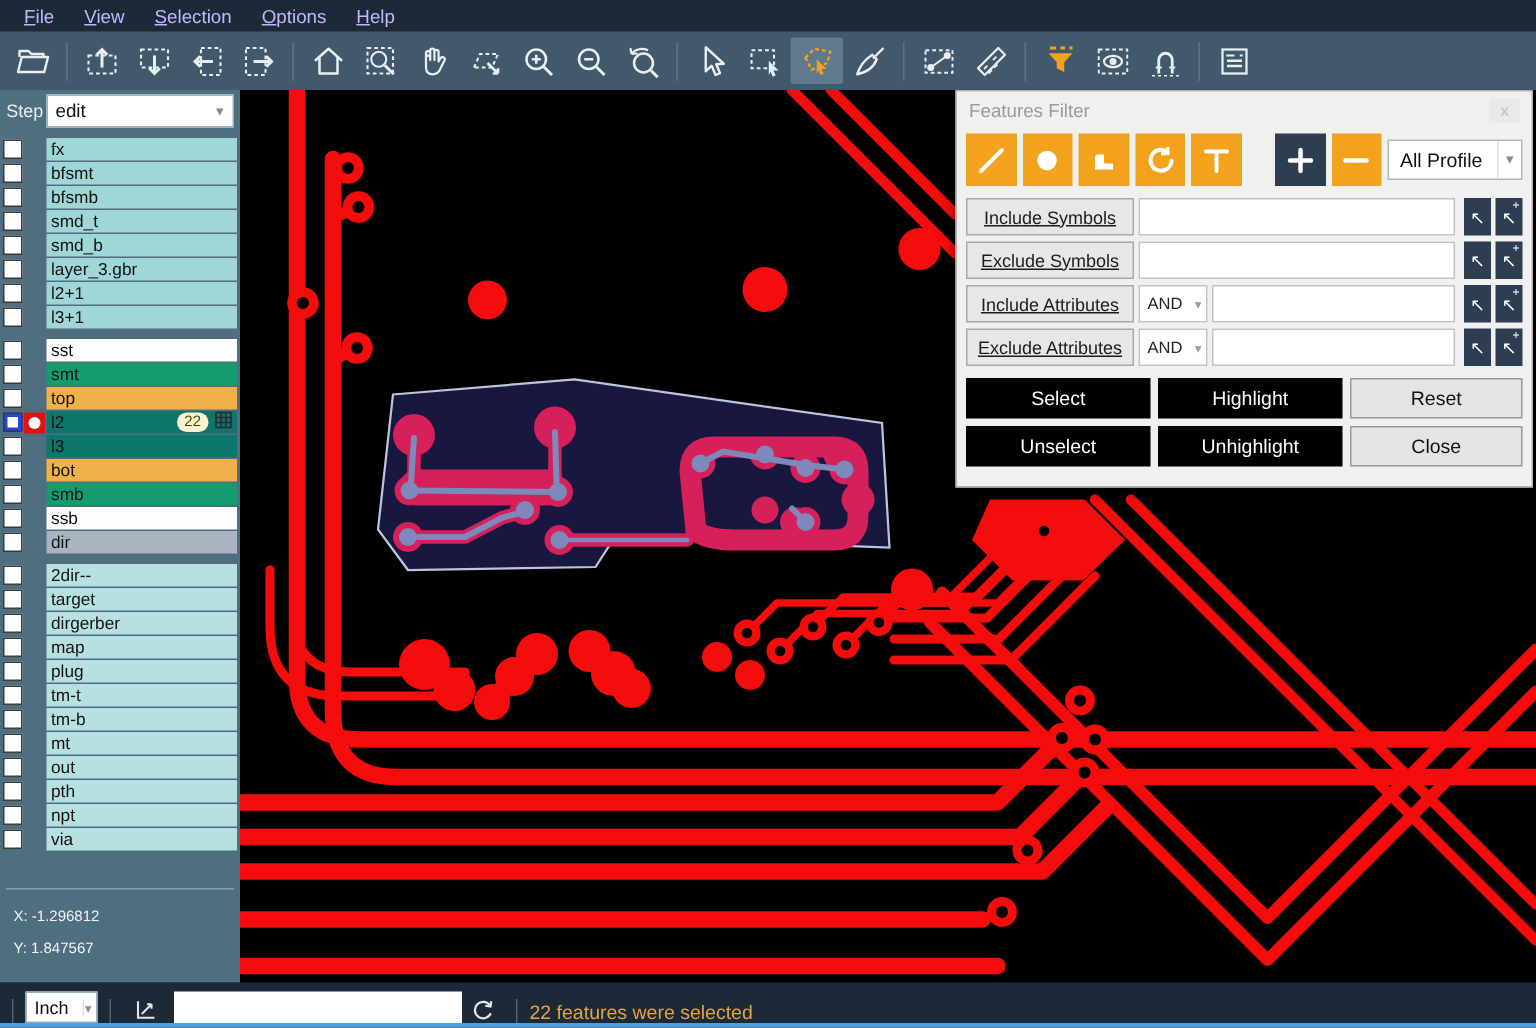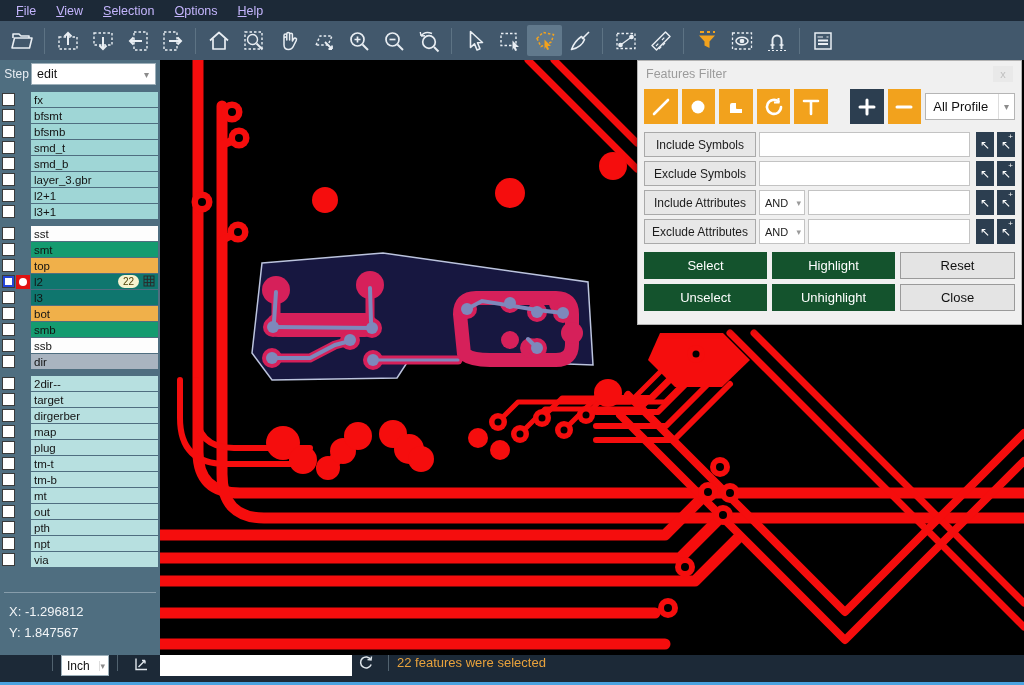--- a/index.html
+++ b/index.html
@@ -40,49 +40,49 @@
   .lab { flex:1; height:15px; display:flex; align-items:center; padding:0 3px; font-size:11.5px; color:#131313; margin-right:2px; }
   .c-teal  { background:#9fd6d6; }
   .c-teal2 { background:#b7e0e0; }
   .c-white { background:#fdfdfd; }
   .c-green { background:#149b70; }
   .c-orange{ background:#f0b04a; }
   .c-gold  { background:#0f766e; }
   .c-gray  { background:#a9b4c0; }
   .badge { margin-left:auto; background:#f7f3cf; color:#4c3f06; font-size:10px; line-height:13px; padding:0 5px; border-radius:7px; }
   .gridico { margin-left:4px; flex-shrink:0; }
-  .coords { border-top:1px solid #879dab; margin:0 4px; padding:8px 5px 12px; color:#f2f5f7; font-size:13px; line-height:21px; }
+  .coords { border-top:1px solid #879dab; margin:0 4px; padding:8px 5px 12px; color:#f2f5f7; font-size:10px; line-height:21px; }
 
   
   .canvas { position:relative; width:864px; height:595px; background:#000; overflow:hidden; }
   .canvas svg.art { position:absolute; left:0; top:0; }
 
   
   .dialog { position:absolute; left:477px; top:0; width:385px; height:265px; background:#f0f0f0; border:1px solid #b3b3b3; box-shadow:0 2px 8px rgba(0,0,0,.5); font-size:12.5px; }
   .dlg-title { height:26px; display:flex; align-items:center; padding:0 8px; color:#9b9b9b; }
   .dlg-close { margin-left:auto; width:20px; height:16px; display:flex; align-items:center; justify-content:center; color:#c0c0c0; background:#e9e9e9; font-size:11px; }
   .dlg-icons { display:flex; align-items:center; padding:2px 6px 6px; }
   .ibtn { width:35px; height:35px; background:#f2a21d; margin-right:4px; display:flex; align-items:center; justify-content:center; color:#fff; }
   .ibtn.navy { background:#2c3e50; margin-left:18px; }
   .profile-sel { margin-left:auto; width:93px; height:27px; background:#fff; border:1px solid #b5b5b5; display:flex; align-items:center; padding-left:7px; font-size:13px; color:#111; }
   .profile-sel .chev { margin-left:auto; color:#8b8b8b; font-size:10px; padding:0 5px; border-left:1px solid #ddd; line-height:25px; }
   .flt-row { display:flex; align-items:center; padding:0 6px; height:29px; }
-  .flt-label { width:112px; height:25px; background:#e7e7e7; border:1px solid #a9a9a9; font-size:12px; color:#1c1c1c; display:flex; align-items:center; justify-content:center; flex-shrink:0; }
+  .flt-label { width:112px; height:25px; background:#e7e7e7; border:1px solid #a9a9a9; font-size:12px; color:#1c1c1c; display:flex; align-items:center; justify-content:center; flex-shrink:0;text-decoration:underline; }
   .and-sel { width:46px; height:25px; background:#fff; border:1px solid #c3c3c3; margin-left:3px; display:flex; align-items:center; font-size:11px; color:#222; padding-left:5px; flex-shrink:0; }
   .and-sel .chev { margin-left:auto; color:#9a9a9a; font-size:9px; padding-right:3px; }
   .flt-input { flex:1; height:25px; border:1px solid #c3c3c3; background:#fff; margin:0 3px; min-width:0; font-size:12px; padding:0 4px; }
   .abtn { width:18px; height:25px; background:#2c3e50; color:#fff; display:flex; align-items:center; justify-content:center; font-size:12px; flex-shrink:0; margin-left:3px; position:relative; }
   .abtn .plus { position:absolute; top:1px; right:2px; font-size:8px; line-height:8px; }
   .dlg-actions { display:grid; grid-template-columns:123px 123px 1fr; gap:5px; padding:6px 6px 0; }
   .act { height:27px; font-size:13px; display:flex; align-items:center; justify-content:center; border:1px solid transparent; }
-  .act.dark { background:#14532d; color:#fff; }
+  .act.dark { background:#000000; color:#fff; }
   .act.light { background:#e4e4e4; color:#111; border-color:#9a9a9a; }
 
   
-  .statusbar { height:27px; background:#1c2937; display:flex; align-items:flex-start; color:#e9eef3;padding-left:44px; }
+  .statusbar { height:27px; background:#1c2937; display:flex; align-items:flex-end; color:#e9eef3; }
   .ssep { width:1px; height:16px; background:#51626f; margin:0 8px; }
   .unit-sel { width:48px; height:21px; background:#fff; border:1px solid #9db0ba; display:flex; align-items:center; font-size:12px; color:#111; padding-left:5px; }
   .unit-sel .chev { margin-left:auto; color:#8b8b8b; font-size:9px; padding-right:3px; border-left:1px solid #ddd; }
   .cmd-input { width:192px; height:21px; border:none; background:#fff; font-size:12px; padding:0 4px; margin-left:4px; }
   .sicon { display:flex; align-items:center; justify-content:center; color:#dfe6ec; margin:0 6px; }
   .status-msg { color:#e8a23c; font-size:13px; }
   .accent { height:3px; background:#4aa3e0; }
 </style>
 </head>
 <body>

